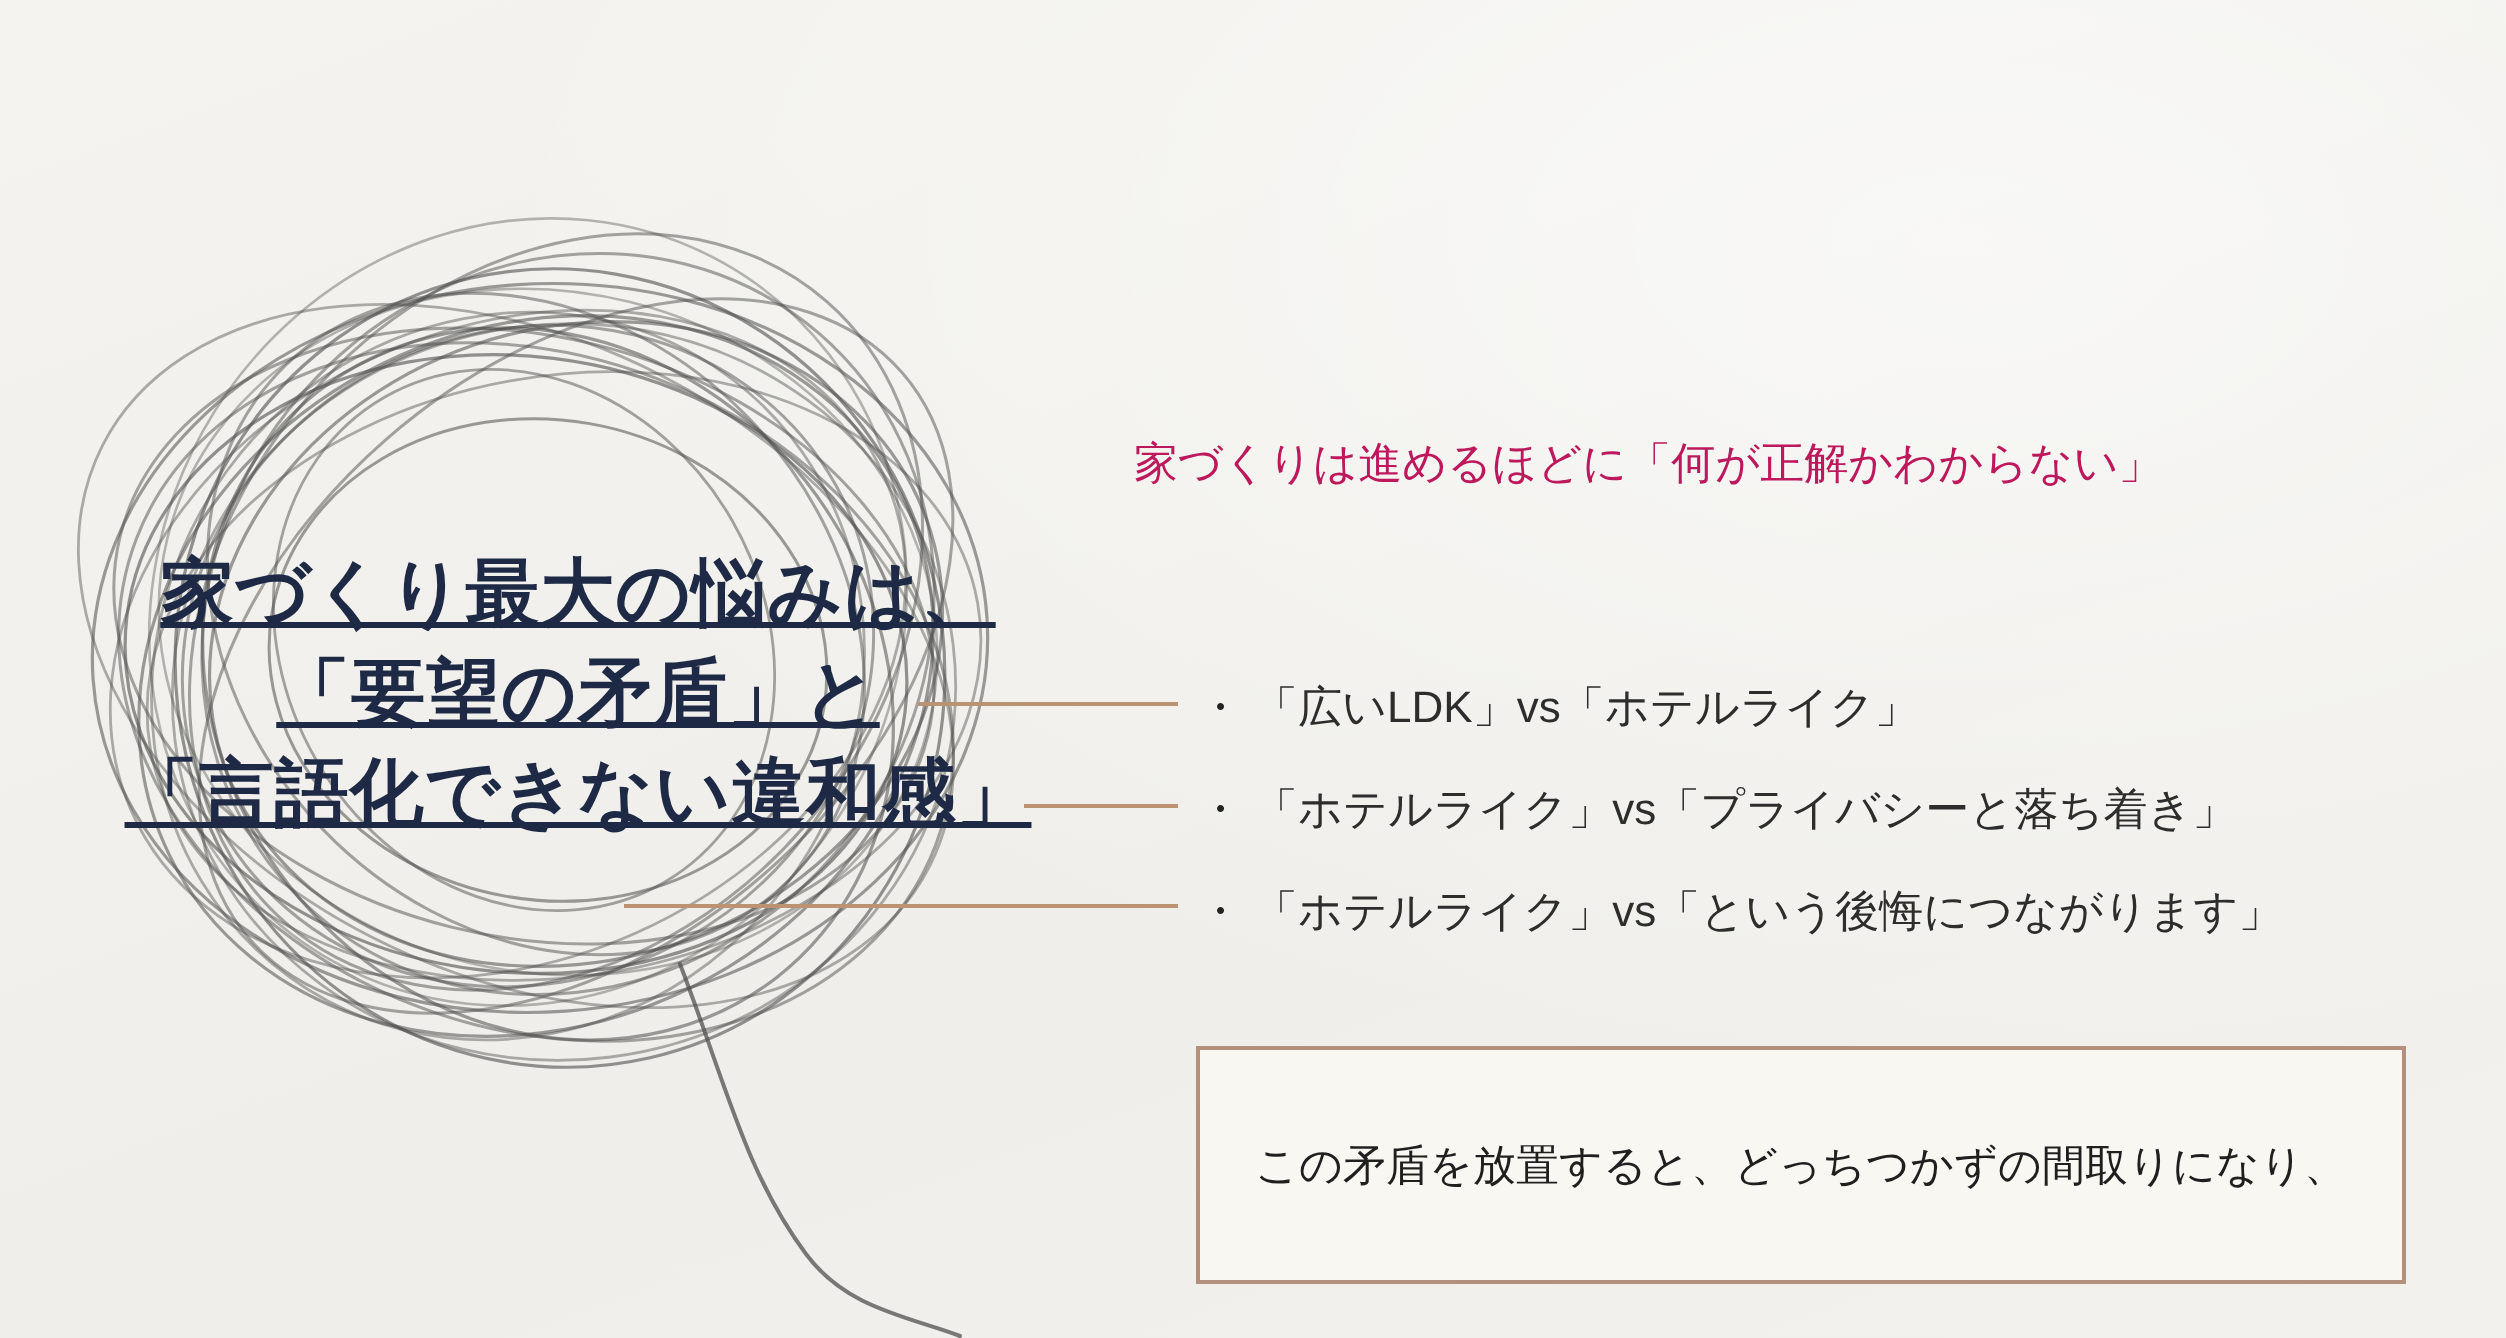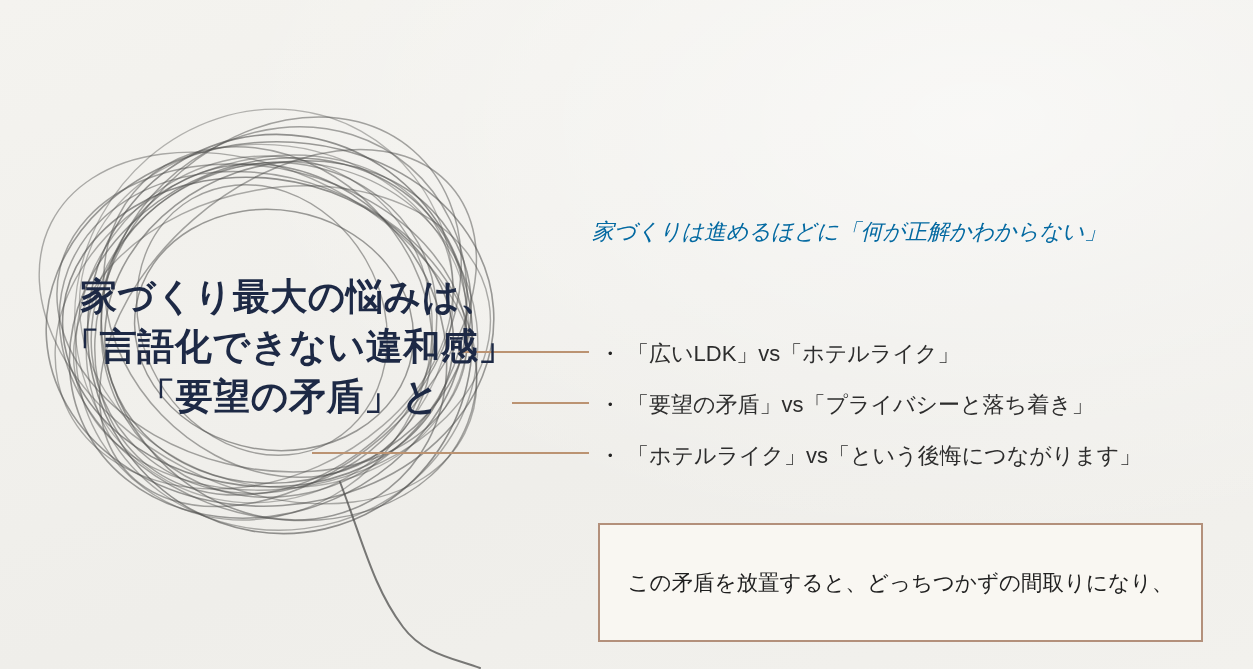--- a/index.html
+++ b/index.html
@@ -31,32 +31,32 @@
     position: absolute;
     left: 48px; top: 272px;
     width: 482px;
     z-index: 3;
     text-align: center;
     font-size: 37px;
     font-weight: 800;
     line-height: 50px;
     letter-spacing: 0.5px;
     color: #1d2945;
+    text-decoration: underline;
   }
 
   
   .intro {
     position: absolute;
-    left: 592px; top: 214px;
+    left: 567px; top: 214px;
     width: 640px;
     z-index: 2;
     font-size: 22px;
     line-height: 36px;
-    color: #0369a1;
-    font-style: italic;
+    color: #be185d;
   }
 
   
   .connector {
     position: absolute;
     height: 2px;
     background: #bb9372;
     z-index: 2;
   }
   .connector.c1 { left: 459px; top: 351px; width: 130px; }
@@ -124,39 +124,39 @@
     <ellipse cx="264" cy="254" rx="196" ry="184" stroke-opacity="0.45" stroke-width="1.4" transform="rotate(-7 264 254)"></ellipse>
     <ellipse cx="250" cy="220" rx="180" ry="148" stroke-opacity="0.50" stroke-width="1.5" transform="rotate(46 250 220)"></ellipse>
     <ellipse cx="256" cy="238" rx="140" ry="120" stroke-opacity="0.55" stroke-width="1.5" transform="rotate(10 256 238)"></ellipse>
     <ellipse cx="244" cy="228" rx="120" ry="140" stroke-opacity="0.50" stroke-width="1.4" transform="rotate(-30 244 228)"></ellipse>
     <path d="M 322 390 C 345 450, 355 495, 385 535 C 405 562, 435 566, 462 576" stroke-opacity="0.75" stroke-width="2"></path>
   </g>
 </svg>
 
 <div class="headline">
   <div>家づくり最大の悩みは、</div>
+  <div>「要望の矛盾」と</div>
   <div>「言語化できない違和感」</div>
-  <div>「要望の矛盾」と</div>
 </div>
 
 <div class="intro">
   <div>家づくりは進めるほどに「何が正解かわからない」</div>
 </div>
 
 <div class="connector c1"></div>
 <div class="connector c2"></div>
 <div class="connector c3"></div>
 
 <div class="conflict-row r1">
   <span class="dot">・</span>
   <span>「広いLDK」vs「ホテルライク」</span>
 </div>
 <div class="conflict-row r2">
   <span class="dot">・</span>
-  <span>「要望の矛盾」vs「プライバシーと落ち着き」</span>
+  <span>「ホテルライク」vs「プライバシーと落ち着き」</span>
 </div>
 <div class="conflict-row r3">
   <span class="dot">・</span>
   <span>「ホテルライク」vs「という後悔につながります」</span>
 </div>
 
 <div class="warning-box">
   <div>この矛盾を放置すると、どっちつかずの間取りになり、</div>
 </div>
 

